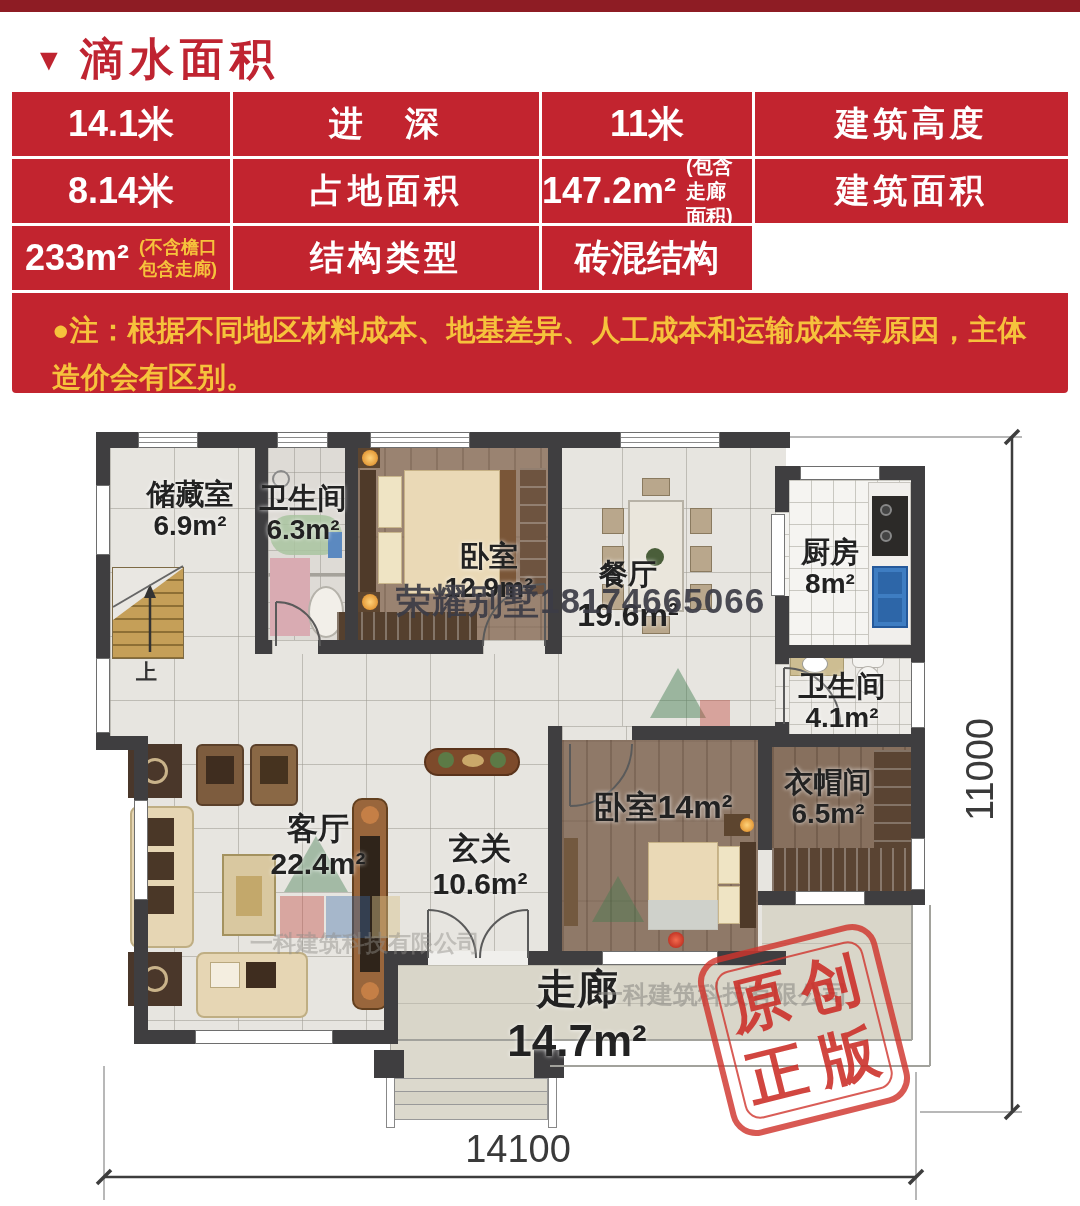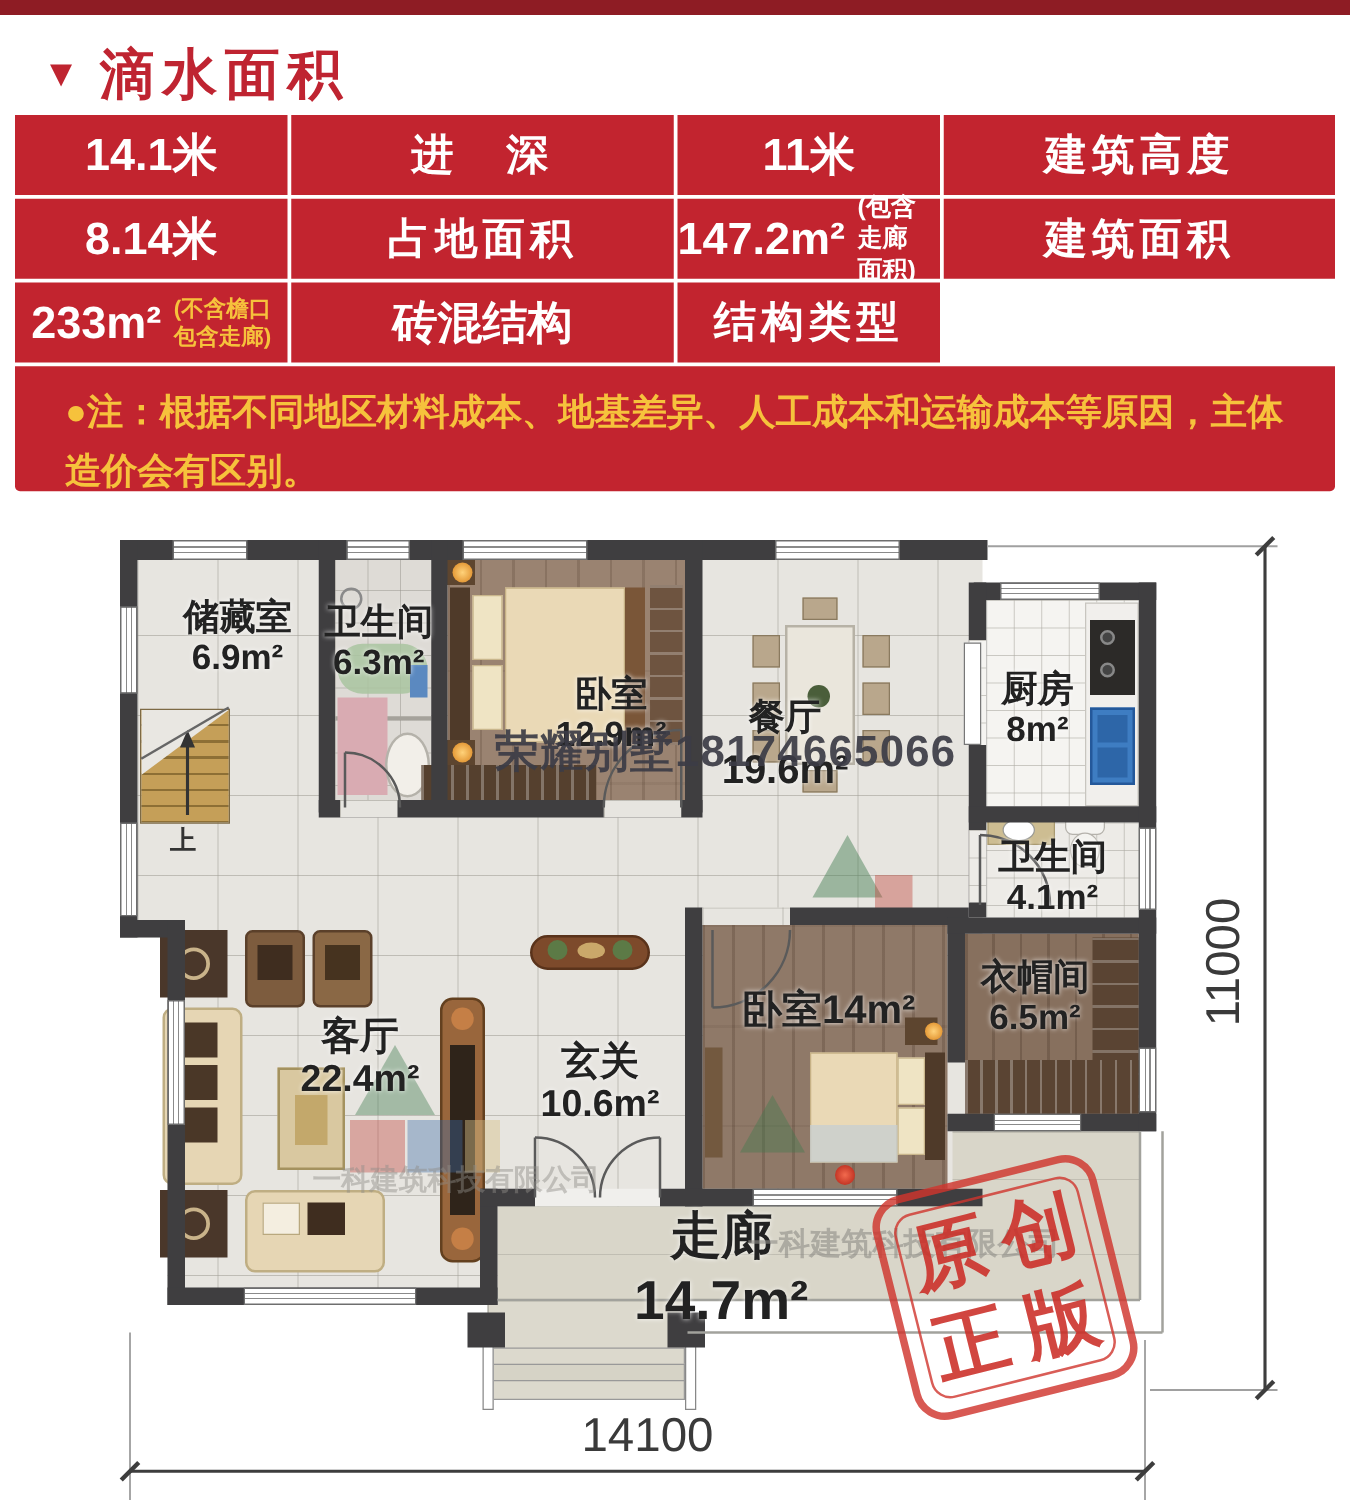--- a/index.html
+++ b/index.html
@@ -94,22 +94,22 @@
   </div>
 
   <div class="cell lab">建筑面积</div>
   <div class="cell val">
     <span>233m²</span>
     <span class="cellnote yellow">
       <span>(不含檐口</span><br>
       <span>包含走廊)</span>
     </span>
   </div>
+  <div class="cell lab">结构类型</div>
   <div class="cell val">砖混结构</div>
-  <div class="cell lab">结构类型</div>
 </div>
 
 <div class="abs" id="note-block">
   <span>●注：根据不同地区材料成本、地基差异、人工成本和运输成本等原因，主体</span><br><span>造价会有区别。</span>
 </div>
 
 <div class="abs tile" style="left:110px;top:444px;width:676px;height:588px;"></div>
 <div class="abs tile-sm" style="left:268px;top:446px;width:77px;height:196px;"></div>
 <div class="abs wood1" style="left:358px;top:446px;width:190px;height:196px;"></div>
 <div class="abs tile-wh" style="left:789px;top:480px;width:122px;height:165px;"></div>
@@ -338,21 +338,21 @@
 <div class="rlabel" style="left:828px;top:766px;">
   <span class="rname">衣帽间</span>
   <span class="rarea">6.5m²</span>
   </div>
 <div class="rlabel" style="left:663px;top:790px;font-size:32px;">
   <span>卧室</span><span>14m²</span></div>
 <div class="rlabel" style="left:480px;top:832px;">
   <span class="rname" style="font-size:31px;">玄关</span>
   <span class="rarea" style="font-size:30px;">10.6m²</span>
   </div>
-<div class="rlabel" style="left:288px;top:812px;text-align:center;">
+<div class="rlabel" style="left:318px;top:812px;text-align:center;">
   <span class="rname" style="font-size:31px;">客厅</span>
   <span class="rarea" style="font-size:30px;">22.4m²</span>
   </div>
 <div class="rlabel" style="left:577px;top:970px;">
   <span class="rname" style="font-size:41px;font-family:Liberation Mono, monospace;">走廊</span>
   <span class="rarea" style="font-size:44px;">14.7m²</span>
   </div>
 
 <div class="abs" id="wm-main">荣耀别墅18174665066</div>
 <div class="wm-co" style="left:250px;top:928px;font-size:23px;opacity:.45;">一科建筑科技有限公司</div>

